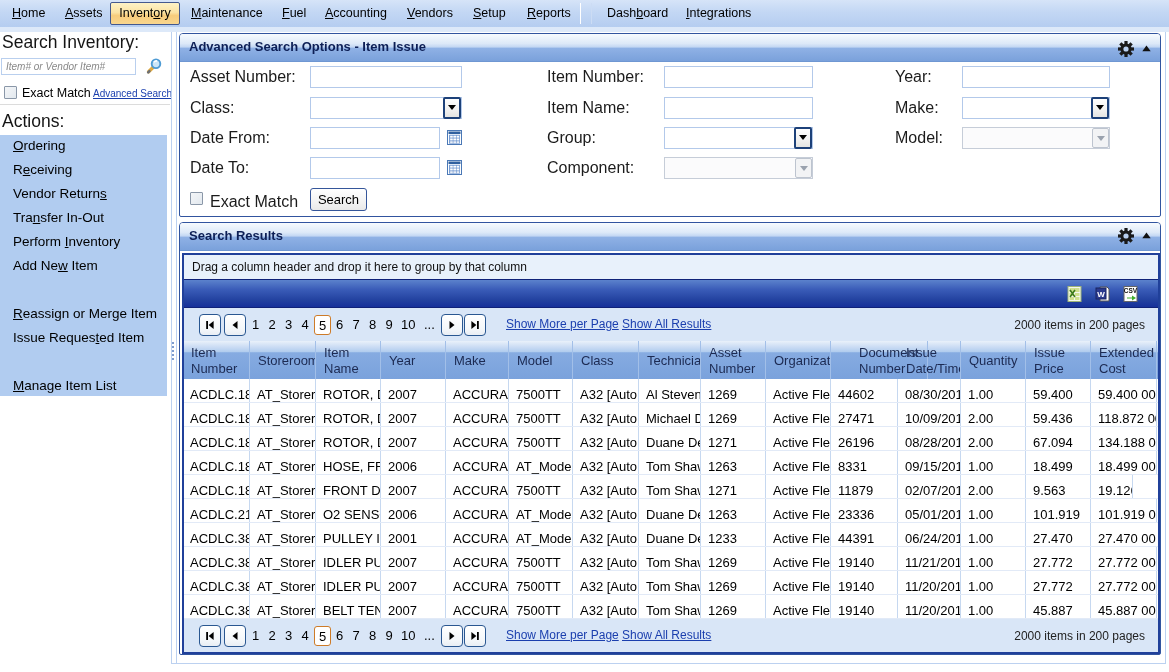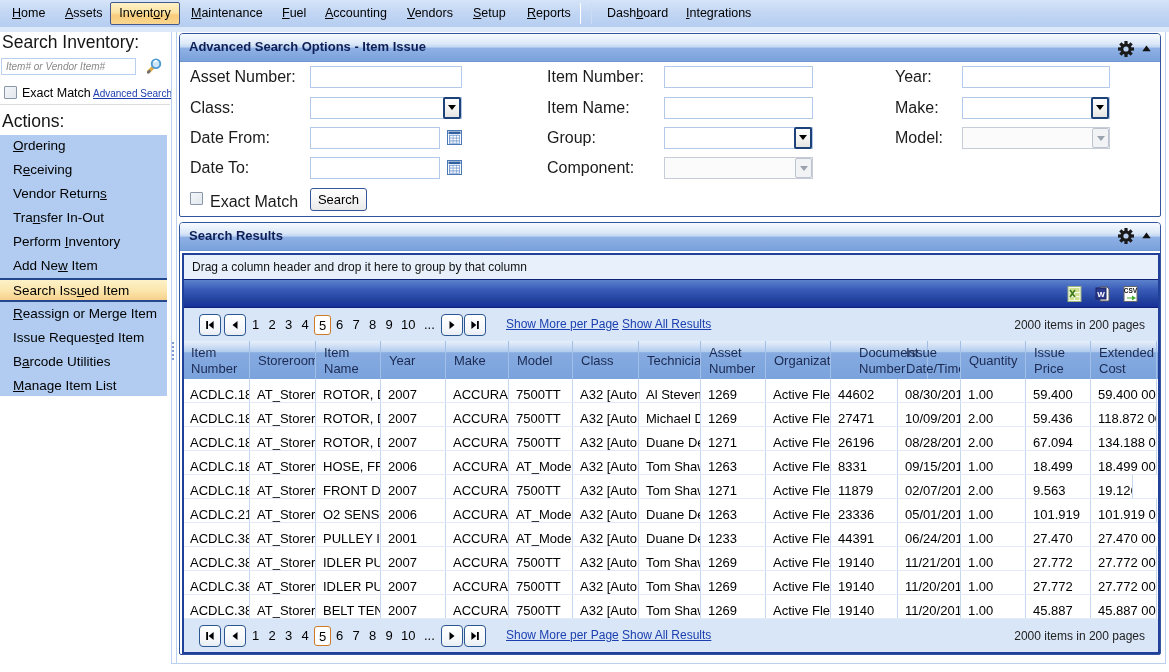--- a/index.html
+++ b/index.html
@@ -119,24 +119,22 @@
 <span class="abs link" style="left:93px;top:88px;font-size:10px">Advanced Search</span>
 <div id="sidesep"></div>
 <div class="sideheading" style="top:111px">Actions:</div>
 <div id="actionlist">
   <div class="aitem" style="top:23px">R<u>e</u>ceiving</div>
   <div class="aitem" style="top:-1px"><u>O</u>rdering</div>
   <div class="aitem" style="top:47px">Vendor Return<u>s</u></div>
   <div class="aitem" style="top:71px">Tra<u>n</u>sfer In-Out</div>
   <div class="aitem" style="top:95px">Perform <u>I</u>nventory</div>
   <div class="aitem" style="top:119px">Add Ne<u>w</u> Item</div>
-  <div id="selitem">Search Iss<u>u</u>ed Item</div>
   <div class="aitem" style="top:167px"><u>R</u>eassign or Merge Item</div>
   <div class="aitem" style="top:191px">Issue Reques<u>t</u>ed Item</div>
-  <div class="aitem" style="top:215px">B<u>a</u>rcode Utilities</div>
   <div class="aitem" style="top:239px"><u>M</u>anage Item List</div>
 </div>
 <div class="vline" style="left:171px;top:32px;height:631px"></div>
 <div class="vline" style="left:176px;top:32px;height:631px"></div>
 <div class="vline" style="left:1165px;top:32px;height:631px"></div>
 <div class="abs" style="left:171px;top:663px;width:995px;height:1px;background:#bcd1f0"></div>
 <div id="griddots">
     <i></i>
     <i></i>
     <i></i>

